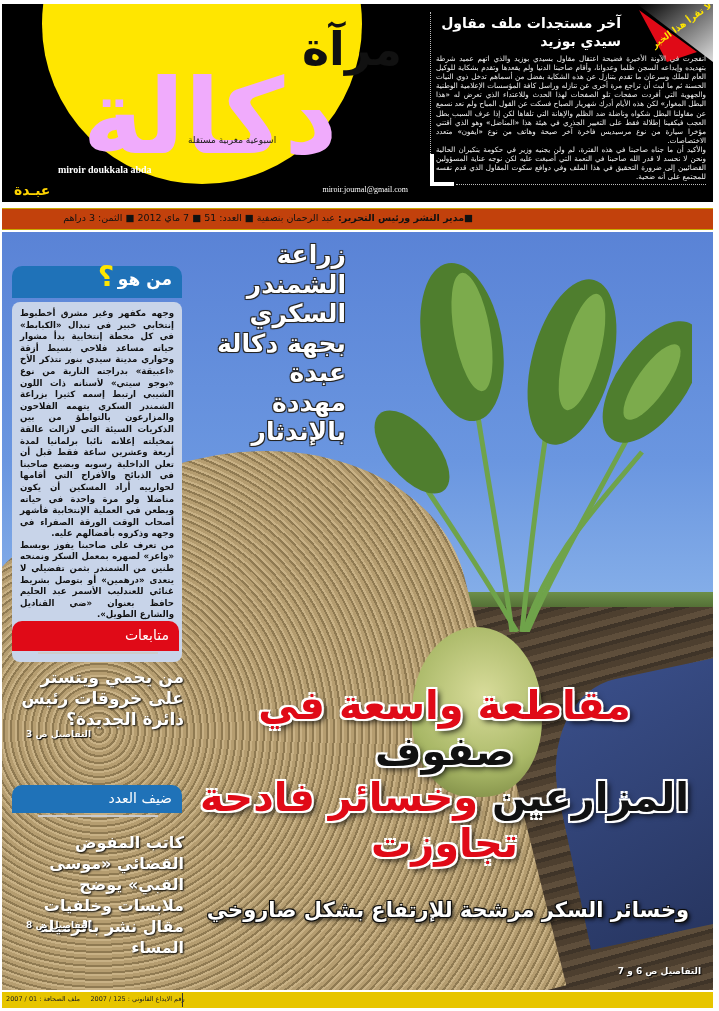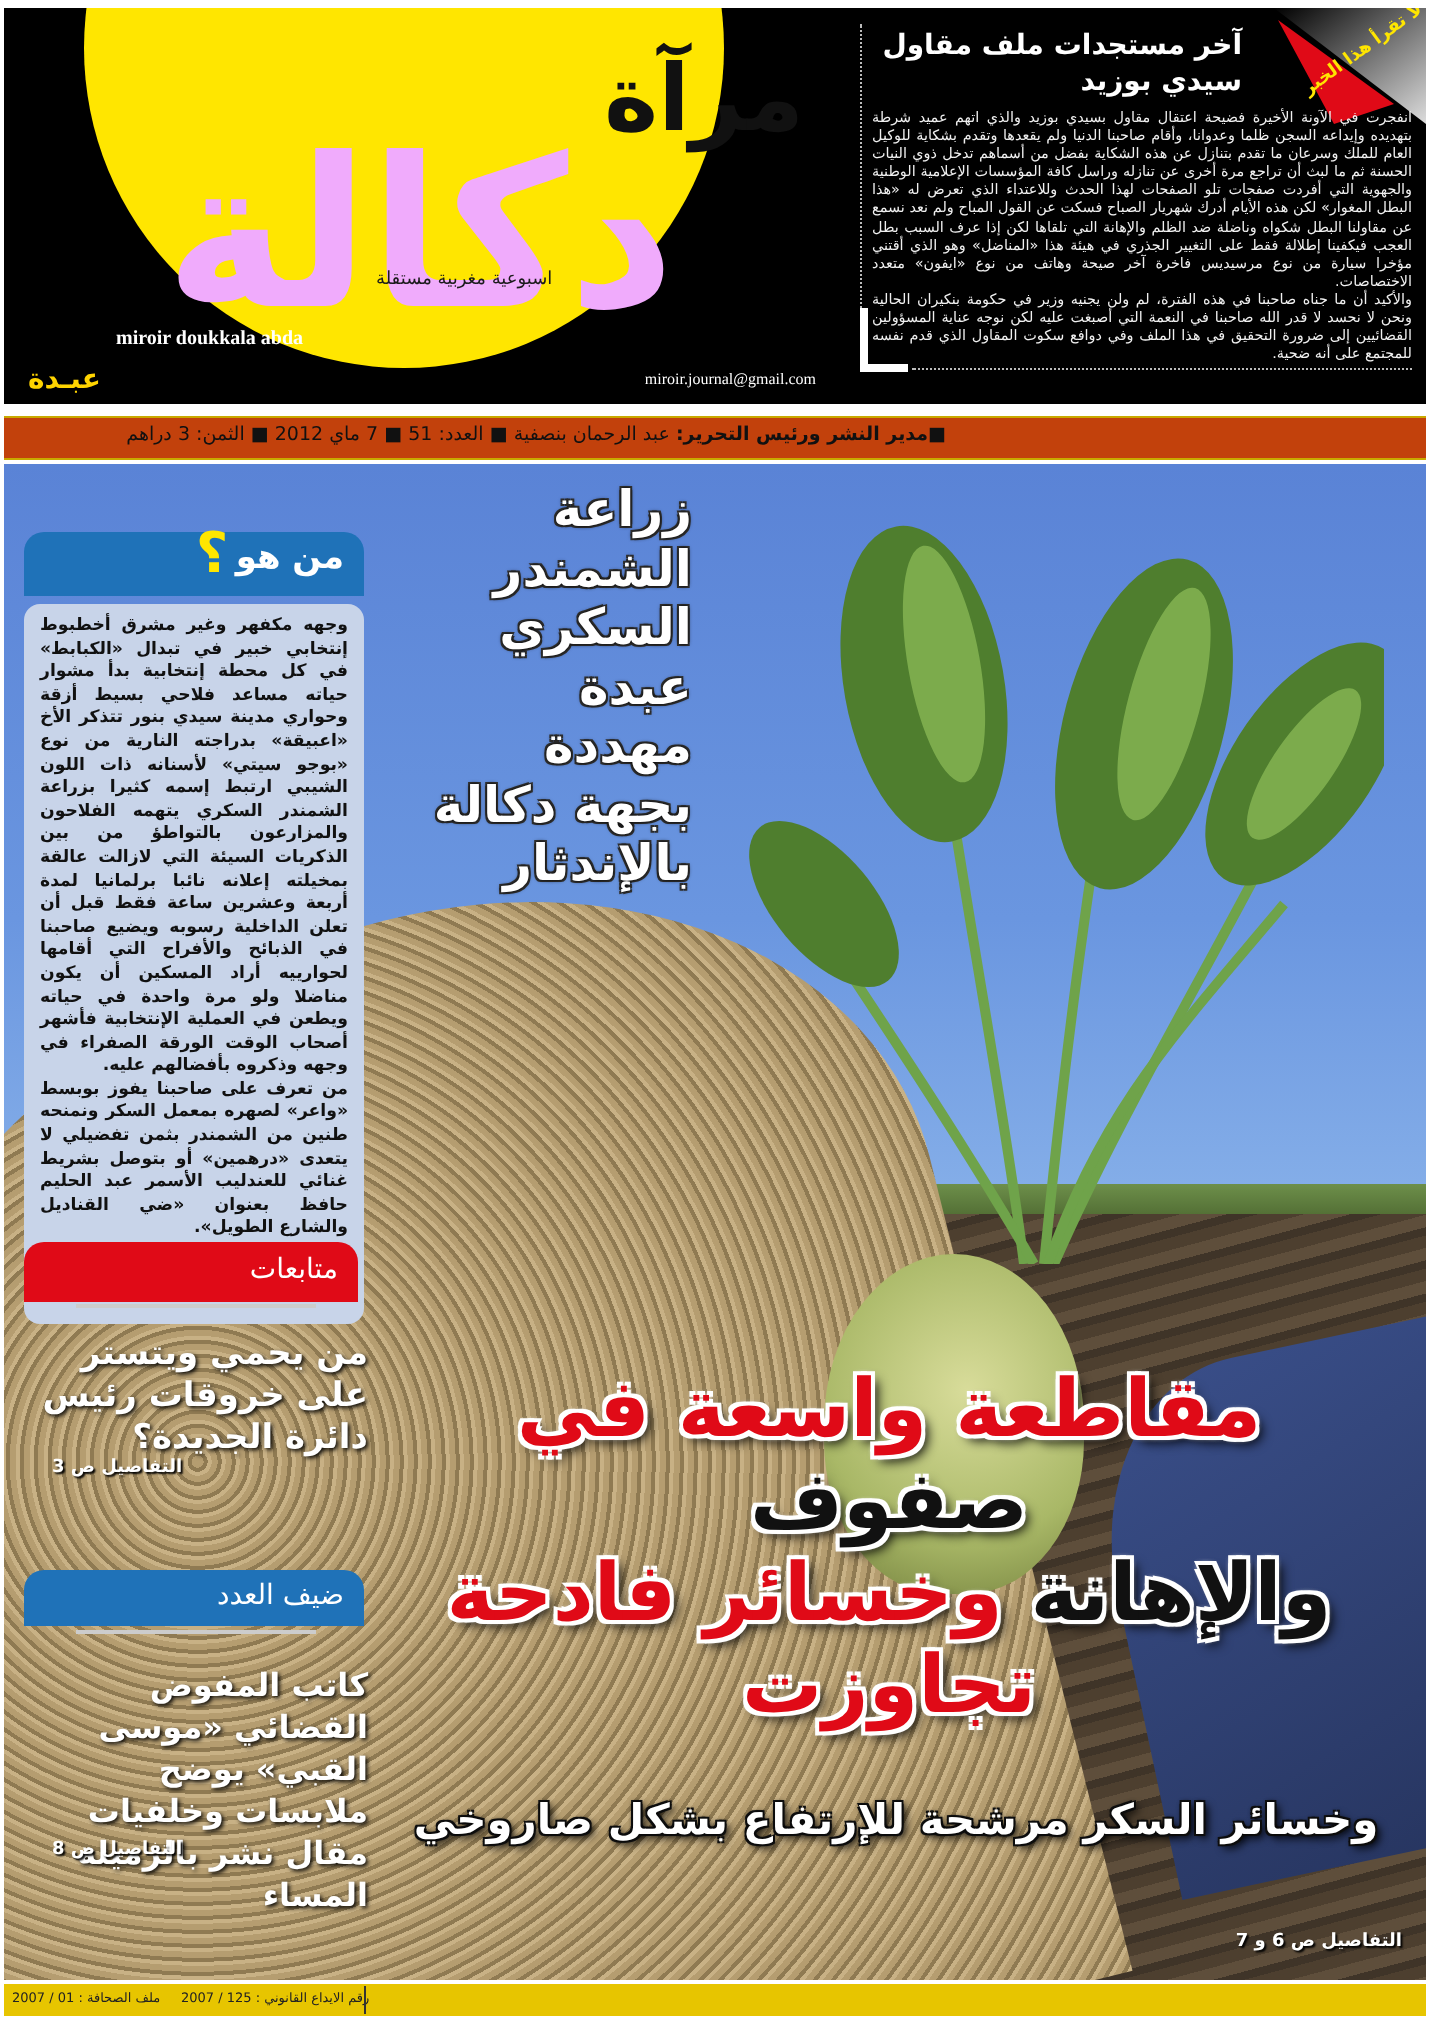--- a/index.html
+++ b/index.html
@@ -163,22 +163,22 @@
         <ellipse cx="290" cy="130" rx="15" ry="45" transform="rotate(35 290 130)"></ellipse>
       </g>
     </svg>
     <div class="sleeve"></div>
     <div class="beet"></div>
 
     <div class="side-headline">
       <div>زراعة</div>
       <div>الشمندر</div>
       <div>السكري</div>
+      <div>بجهة دكالة</div>
       <div>عبدة مهددة</div>
-      <div>بجهة دكالة</div>
       <div>بالإندثار</div>
     </div>
 
     <div class="whois-tab">
       <span class="whois-label">من هو</span>
       <span class="whois-q">?</span>
     </div>
     <div class="whois-box">
       <div class="whois-text">
         <div>وجهه مكفهر وغير مشرق أخطبوط إنتخابي خبير في تبدال «الكبابط» في كل محطة إنتخابية بدأ مشوار حياته مساعد فلاحي بسيط أزقة وحواري مدينة سيدي بنور تتذكر الأخ «اعبيقة» بدراجته النارية من نوع «بوجو سيتي» لأسنانه ذات اللون الشيبي ارتبط إسمه كثيرا بزراعة الشمندر السكري يتهمه الفلاحون والمزارعون بالتواطؤ من بين الذكريات السيئة التي لازالت عالقة بمخيلته إعلانه نائبا برلمانيا لمدة أربعة وعشرين ساعة فقط قبل أن تعلن الداخلية رسوبه ويضيع صاحبنا في الذبائح والأفراح التي أقامها لحوارييه أراد المسكين أن يكون مناضلا ولو مرة واحدة في حياته ويطعن في العملية الإنتخابية فأشهر أصحاب الوقت الورقة الصفراء في وجهه وذكروه بأفضالهم عليه.</div>
@@ -198,21 +198,21 @@
     </div>
     <div class="guest-underline"></div>
     <div class="guest-headline">كاتب المفوض القضائي «موسى القبي» يوضح ملابسات وخلفيات مقال نشر بالزميلة المساء</div>
     <div class="guest-details">التفاصيل ص 8</div>
 
     <div class="main-headline">
       <div>
         <span class="hl-red">مقاطعة واسعة</span><span class="hl-red"> في </span><span class="hl-black">صفوف</span>
       </div>
       <div>
-        <span class="hl-black">والإهانة </span><span class="hl-red">وخسائر فادحة تجاوزت</span>
+        <span class="hl-black">المزارعين </span><span class="hl-red">وخسائر فادحة تجاوزت</span>
       </div>
     </div>
     <div class="sub-headline">وخسائر السكر مرشحة للإرتفاع بشكل صاروخي</div>
     <div class="main-details">التفاصيل ص 6 و 7</div>
   </div>
 
   <div class="footer">
     <div class="footer-text">
       <span>رقم الايداع القانوني : 125 / 2007</span>
       &nbsp;&nbsp;&nbsp;

